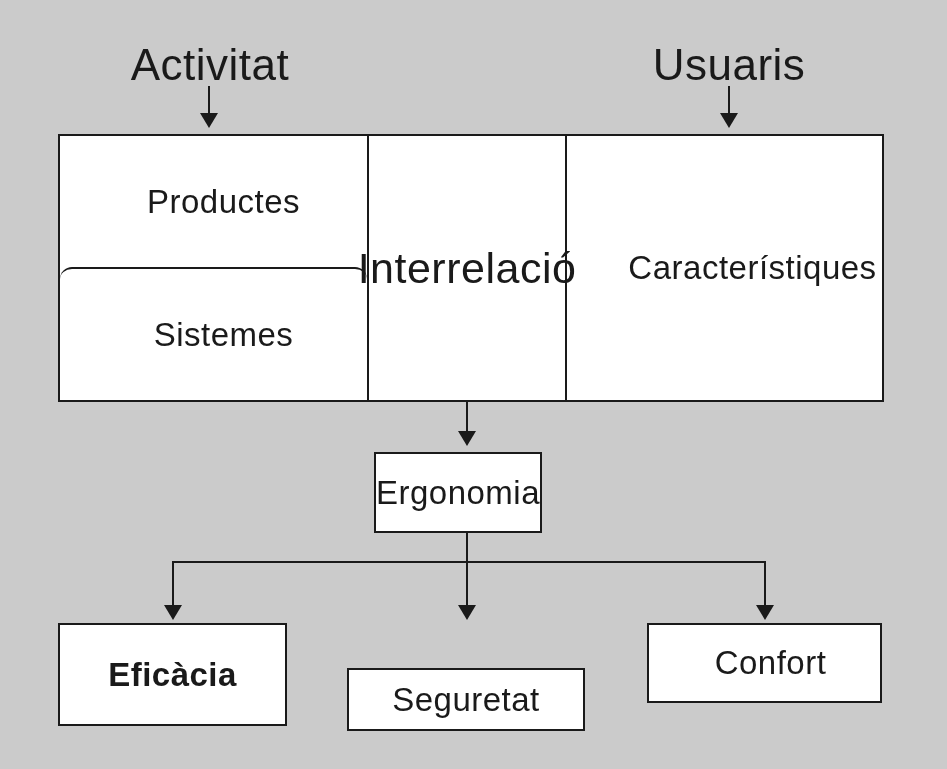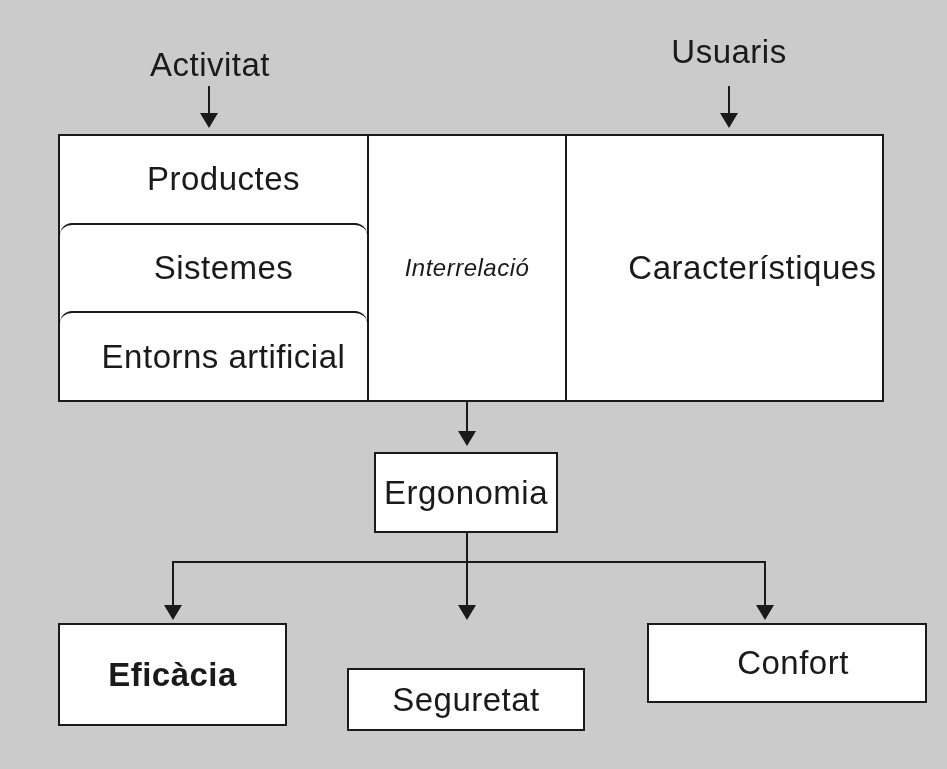--- a/index.html
+++ b/index.html
@@ -7,21 +7,21 @@
     position: relative;
     width: 947px;
     height: 769px;
     background: #cbcbcb;
     font-family: "Liberation Sans", sans-serif;
     color: #1a1a1a;
     overflow: hidden;
   }
   .txt {
     position: absolute;
-    font-size: 33px;
+    font-size: 44px;
     font-weight: 400;
     text-align: center;
     line-height: 36px;
     letter-spacing: 0.5px;
     white-space: nowrap;
   }
   .vline {
     position: absolute;
     width: 2px;
     background: #1a1a1a;
@@ -63,76 +63,74 @@
     flex-direction: column;
   }
   .tcol-left  { width: 307px; }
   .tcol-mid   {
     width: 196px;
     border-left: 2px solid #1a1a1a;
     border-right: 2px solid #1a1a1a;
     display: flex;
     align-items: center;
     justify-content: center;
-    font-size: 24px;
+    font-size: 43px;
     letter-spacing: 0.5px;
-    font-style: italic;
   }
   .tcol-right { flex: 1; margin-left: 36px; }
   .tcell {
     flex: 1;
     display: flex;
     align-items: center;
     justify-content: center;
     font-size: 33px;
     letter-spacing: 0.5px;
     padding-left: 20px;
   }
   .tcell + .tcell { border-top: 2px solid #1a1a1a; border-radius: 12px; }
 </style>
 </head>
 <body>
 
 <div class="canvas">
 
   <div class="txt" style="left:110px; top:47px; width:200px;">Activitat</div>
-  <div class="txt" style="left:629px; top:34px; width:200px;">Usuaris</div>
+  <div class="txt" style="left:629px; top:47px; width:200px;">Usuaris</div>
 
   <div class="vline" style="left:208px; top:86px; height:28px;"></div>
   <div class="ahead" style="left:200px; top:113px;"></div>
 
   <div class="vline" style="left:728px; top:86px; height:28px;"></div>
   <div class="ahead" style="left:720px; top:113px;"></div>
 
   <div class="table">
     <div class="tcol tcol-left">
       <div class="tcell">Productes</div>
       <div class="tcell">Sistemes</div>
-      <div class="tcell">Entorns artificial</div>
     </div>
     <div class="tcol-mid">Interrelació</div>
     <div class="tcol tcol-right">
       <div class="tcell">Característiques</div>
     </div>
   </div>
 
   <div class="vline" style="left:466px; top:402px; height:30px;"></div>
   <div class="ahead" style="left:458px; top:431px;"></div>
 
-  <div class="box" style="left:374px; top:452px; width:184px; height:81px;">Ergonomia</div>
+  <div class="box" style="left:374px; top:452px; width:168px; height:81px;">Ergonomia</div>
 
   <div class="vline" style="left:466px; top:533px; height:30px;"></div>
   <div class="hline" style="left:172px; top:561px; width:594px;"></div>
 
   <div class="vline" style="left:172px; top:561px; height:45px;"></div>
   <div class="ahead" style="left:164px; top:605px;"></div>
 
   <div class="vline" style="left:466px; top:561px; height:45px;"></div>
   <div class="ahead" style="left:458px; top:605px;"></div>
 
   <div class="vline" style="left:764px; top:561px; height:45px;"></div>
   <div class="ahead" style="left:756px; top:605px;"></div>
 
   <div class="box" style="left:58px; top:623px; width:229px; height:103px;font-weight:bold;">Eficàcia</div>
   <div class="box" style="left:347px; top:622px; width:238px; height:63px;margin-top:46px;">Seguretat</div>
-  <div class="box" style="left:647px; top:623px; width:280px; height:80px;padding-left:12px;">Confort</div>
+  <div class="box" style="left:647px; top:623px; width:235px; height:80px;padding-left:12px;">Confort</div>
 
 </div>
 
 </body></html>

